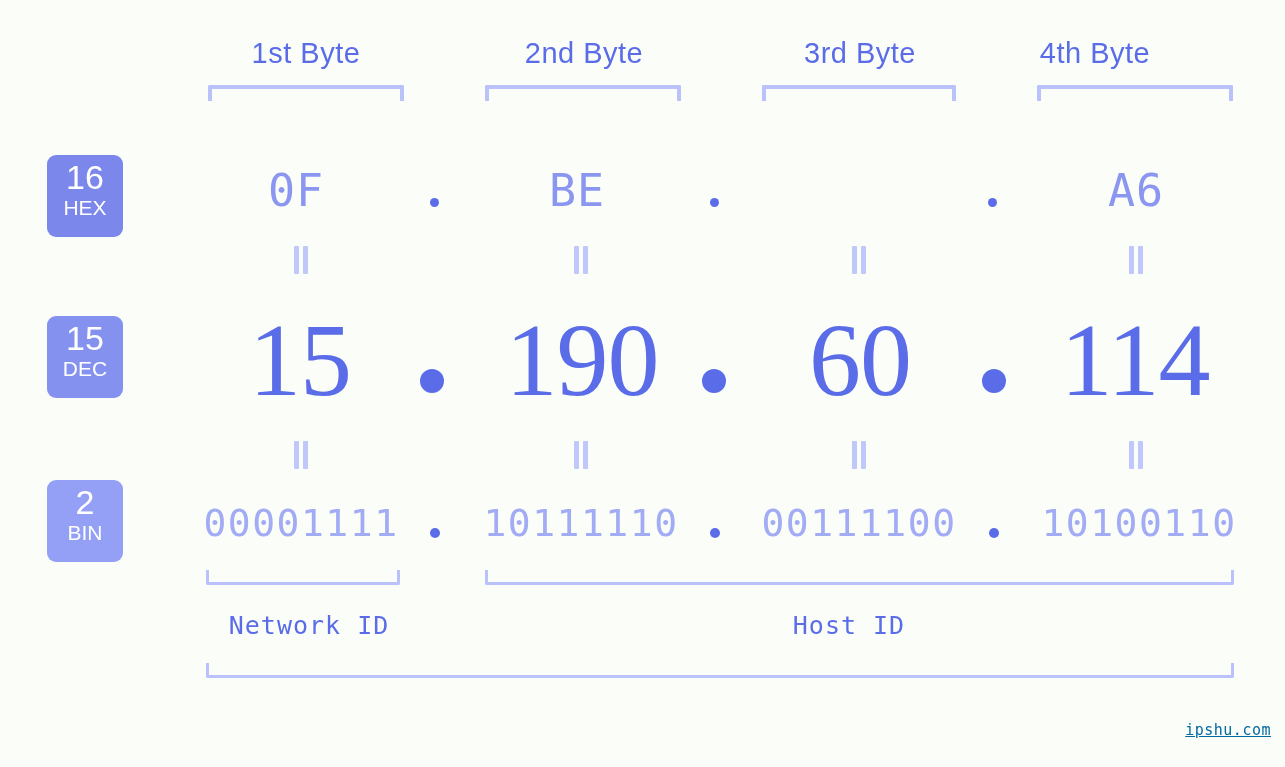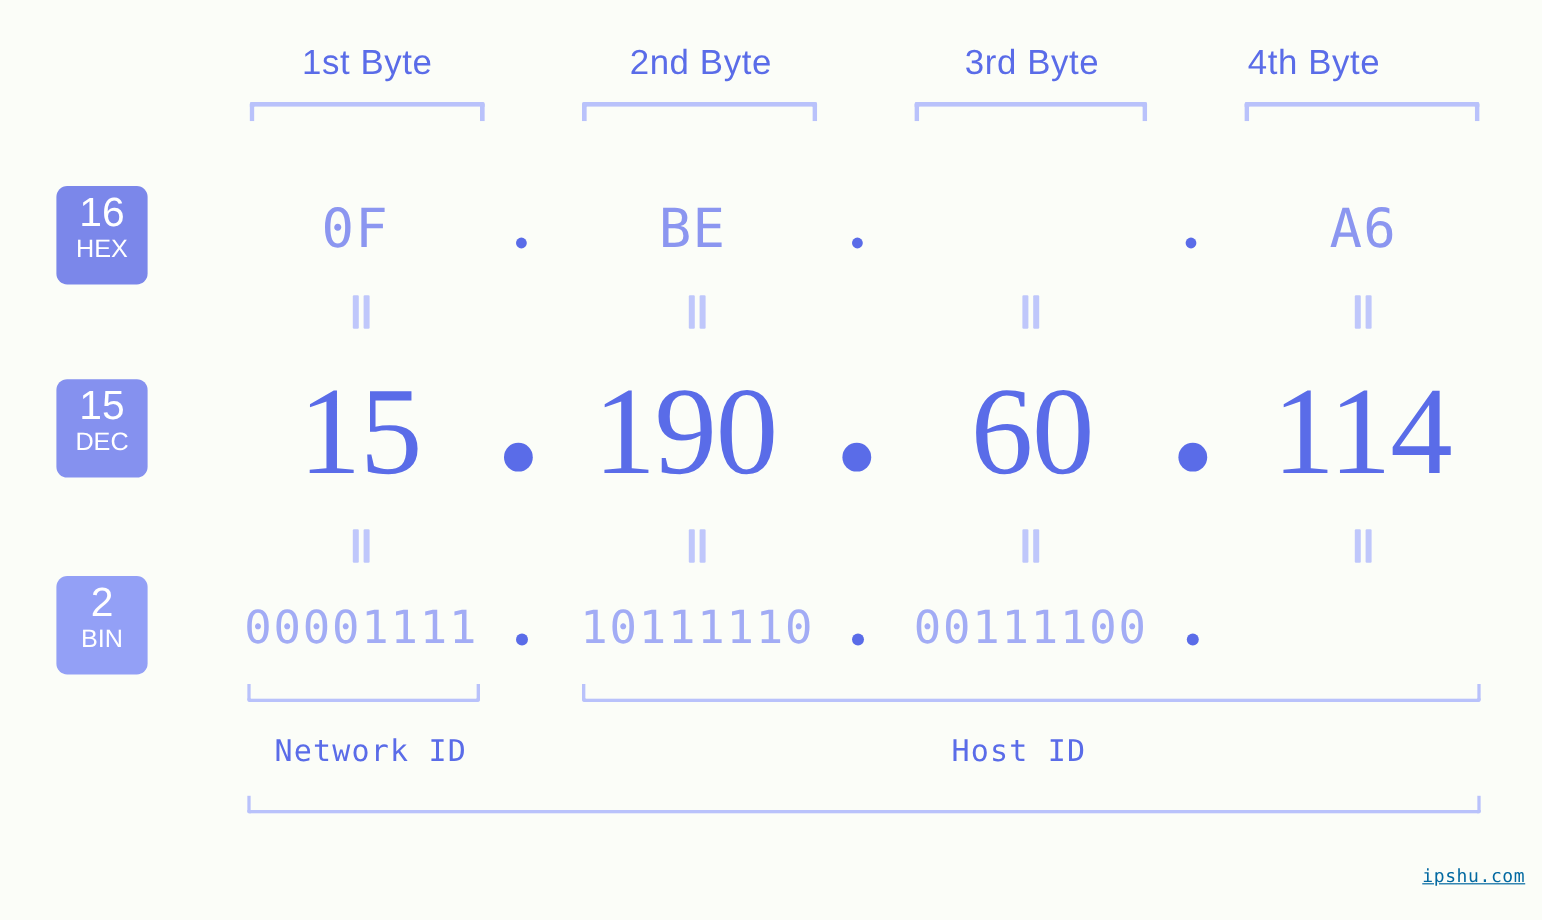--- a/index.html
+++ b/index.html
@@ -252,21 +252,21 @@
       <span class="a"></span>
       <span class="b"></span>
     </div>
   <div class="eq eq-upper" style="left:1126px;">
       <span class="a"></span>
       <span class="b"></span>
     </div>
 
   <div class="row" id="row-dec">
     <div class="cell" style="left:200px;width:200px;">15</div>
-    <div class="cell" style="left:471px;width:200px;">190</div>
+    <div class="cell" style="left:482px;width:200px;">190</div>
     <div class="cell" style="left:760px;width:200px;">60</div>
     <div class="cell" style="left:1035px;width:200px;">114</div>
   </div>
   <div class="dot dot-dec" style="left:420px;"></div>
   <div class="dot dot-dec" style="left:702px;"></div>
   <div class="dot dot-dec" style="left:982px;"></div>
 
   <div class="eq eq-lower" style="left:291px;">
       <span class="a"></span>
       <span class="b"></span>
@@ -281,20 +281,21 @@
     </div>
   <div class="eq eq-lower" style="left:1126px;">
       <span class="a"></span>
       <span class="b"></span>
     </div>
 
   <div class="row" id="row-bin">
     <div class="cell" style="left:201px;width:200px;">00001111</div>
     <div class="cell" style="left:481px;width:200px;">10111110</div>
     <div class="cell" style="left:759px;width:200px;">00111100</div>
+    <div class="cell" style="left:1039px;width:200px;">10100110</div>
   </div>
   <div class="dot dot-bin" style="left:430px;"></div>
   <div class="dot dot-bin" style="left:710px;"></div>
   <div class="dot dot-bin" style="left:989px;"></div>
 
   <div class="bracket-bottom" id="bracket-network"></div>
   <div class="bracket-bottom" id="bracket-host"></div>
 
   <div class="id-label" id="label-network">Network ID</div>
   <div class="id-label" id="label-host">Host ID</div>

